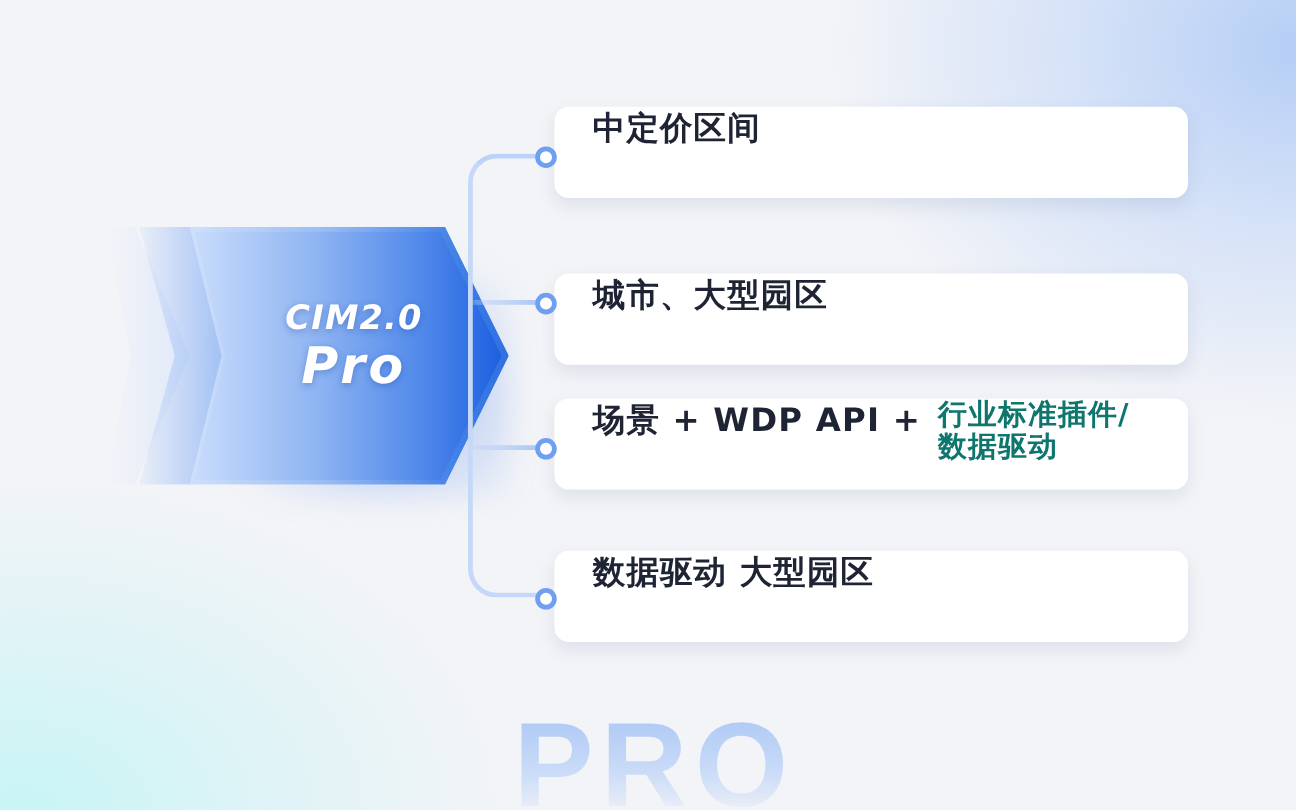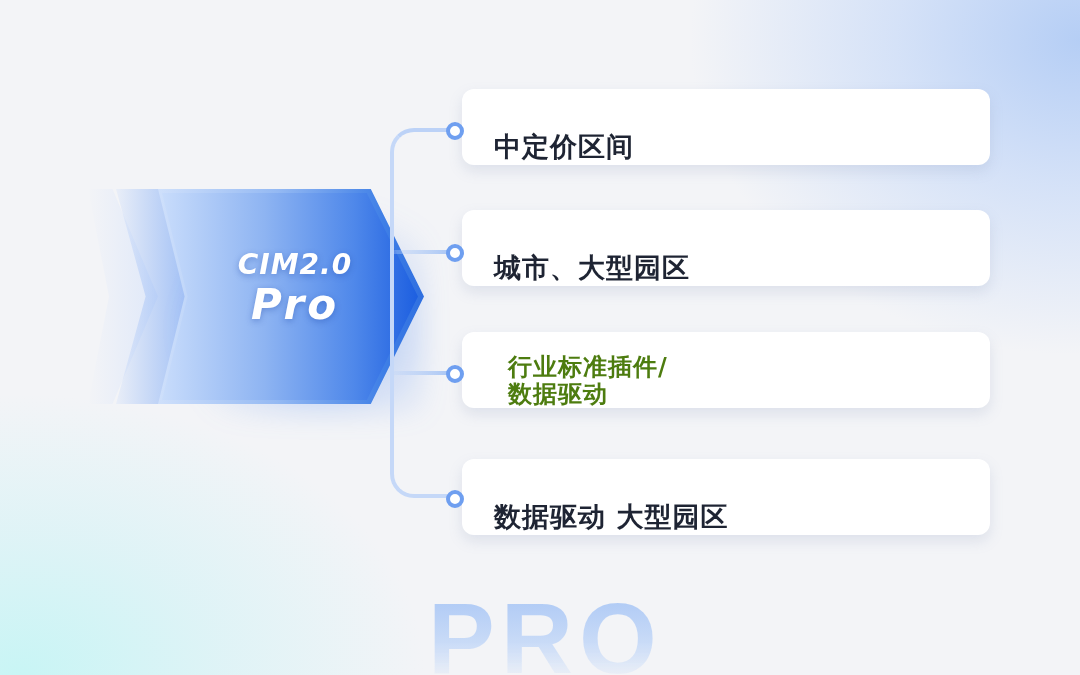--- a/index.html
+++ b/index.html
@@ -69,25 +69,25 @@
   }
   .dot {
     position:absolute; width:10px; height:10px; border-radius:50%;
     border:4px solid #6f9ff0; background:#fff; left:446px;
   }
 
   .card {
     position:absolute; left:462px; width:528px; height:76px;
     background:#fff; border-radius:12px;
     box-shadow:0 6px 14px rgba(120,140,180,0.18);
-    display:flex; align-items:flex-end; box-sizing:border-box; padding-left:32px;
+    display:flex; align-items:flex-start; box-sizing:border-box; padding-left:32px;
   }
   .card-text { font-size:27px; color:#1e2433; font-weight:bold; letter-spacing:1px;
     font-family:"DejaVu Sans","Liberation Sans",sans-serif; }
-  .hl { color:#4d7c0f; font-size:24px; line-height:1.12; font-weight:bold; margin-left:14px;
+  .hl { color:#0f766e; font-size:24px; line-height:1.12; font-weight:bold; margin-left:14px;
     font-family:"DejaVu Sans","Liberation Sans",sans-serif; letter-spacing:1px; }
   .hl span { display:block; }
 </style>
 </head>
 <body>
 
 <div class="bg-layer bg-topright"></div>
 <div class="bg-layer bg-bottomleft"></div>
 
 <div class="watermark">PRO</div>
@@ -103,24 +103,25 @@
   <span class="l2">Pro</span>
 </div>
 
 <div class="vline"></div>
 <div class="hline" style="top:250px"></div>
 <div class="hline" style="top:371px"></div>
 
 <div class="card" style="top:89px">
   <span class="card-text">中定价区间</span>
 </div>
-<div class="card" style="top:210px">
+<div class="card" style="top:228px">
   <span class="card-text">城市、大型园区</span>
 </div>
 <div class="card" style="top:332px">
+  <span class="card-text">场景 + WDP API +</span>
   <span class="hl">
     <span>行业标准插件/</span>
     <span>数据驱动</span>
   </span>
 </div>
 <div class="card" style="top:459px">
   <span class="card-text">数据驱动 大型园区</span>
 </div>
 
 <div class="dot" style="top:122px"></div>

